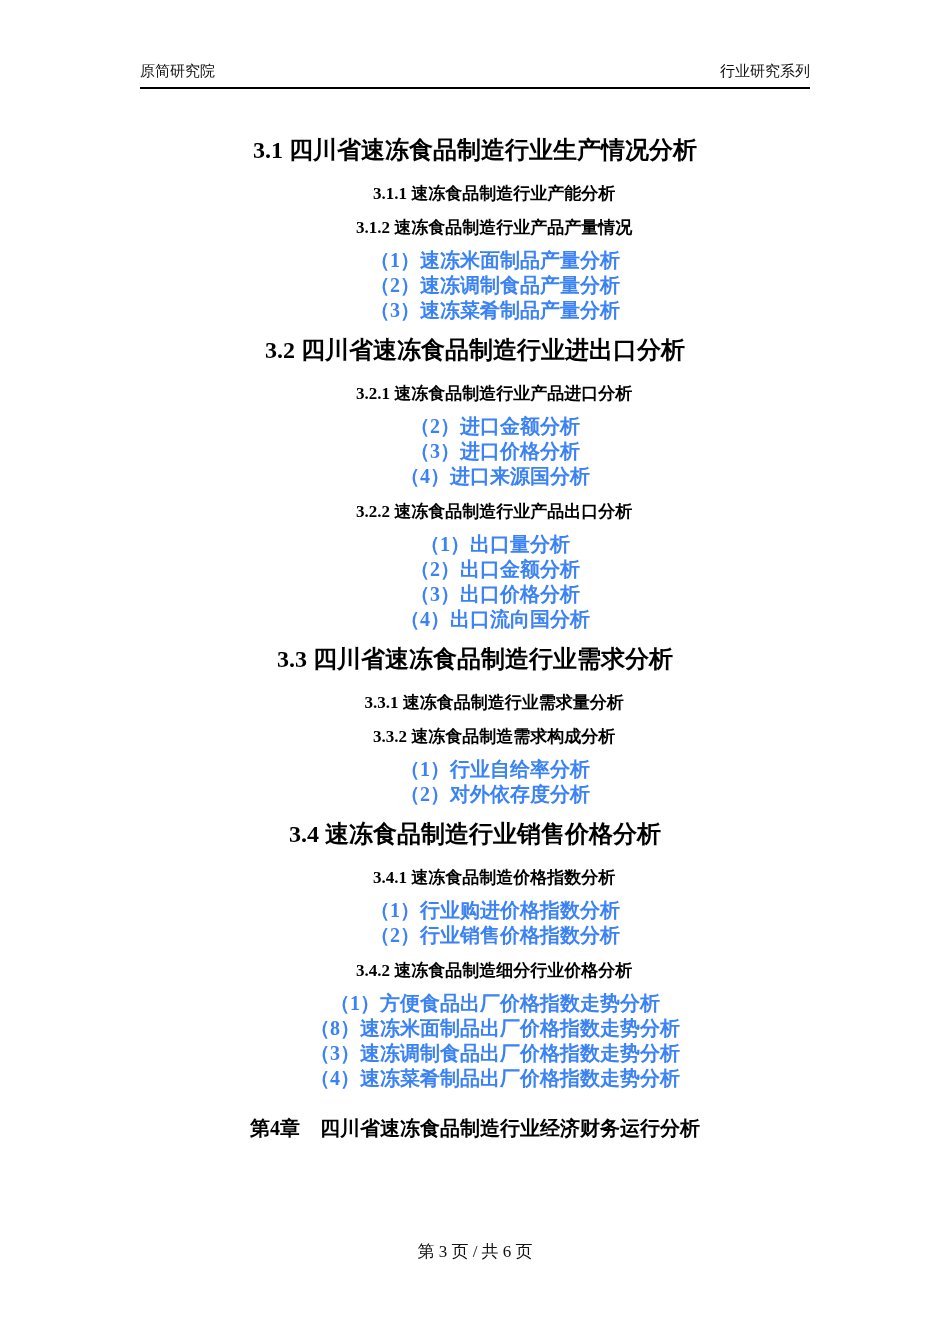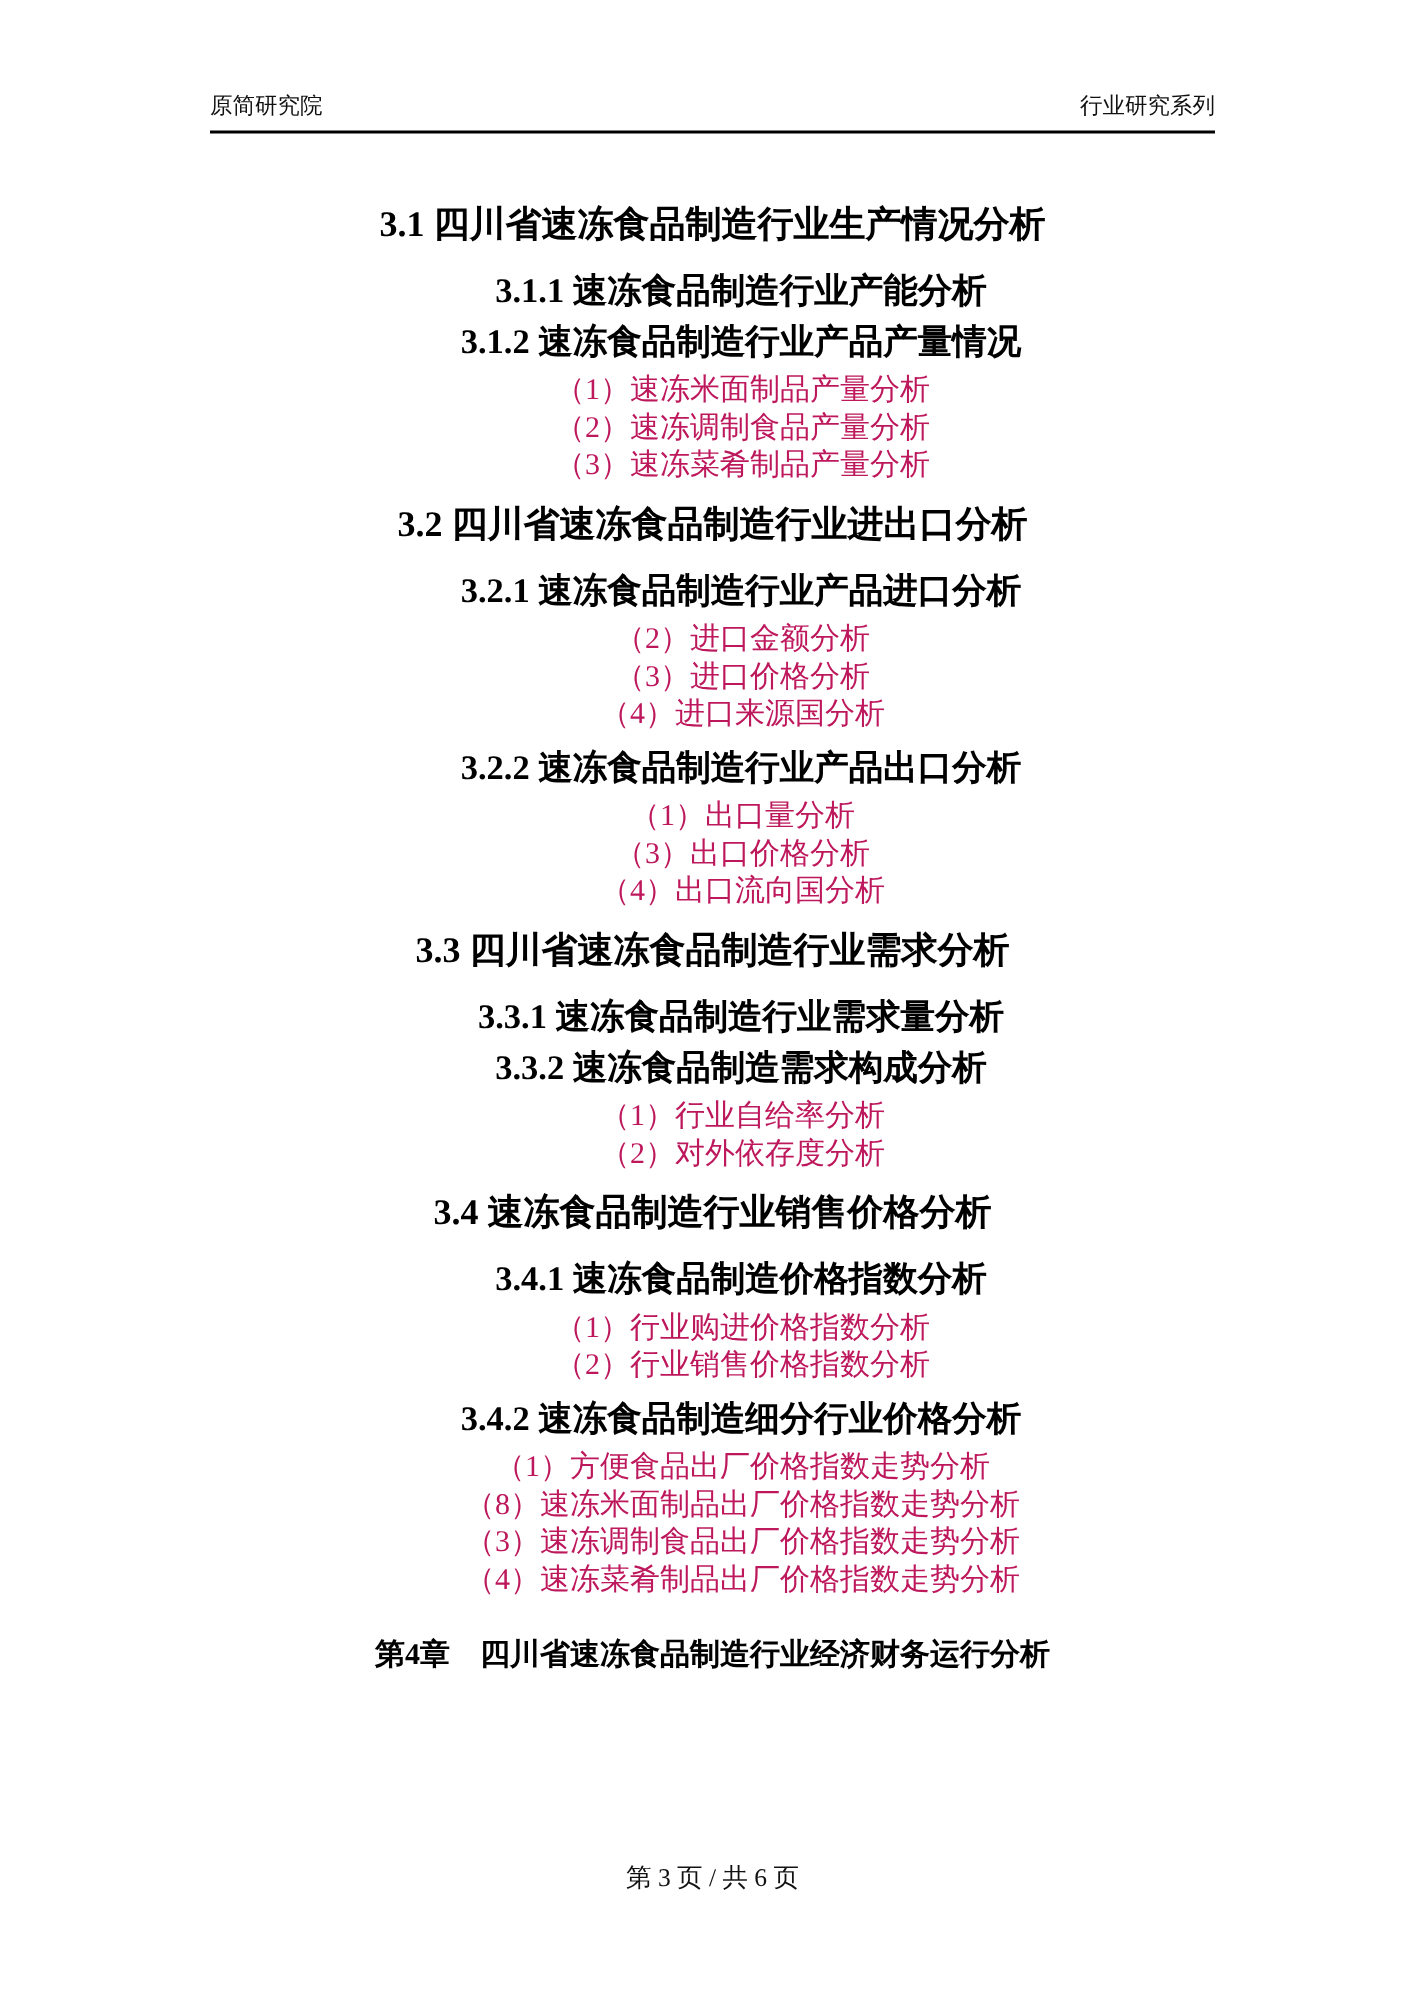--- a/index.html
+++ b/index.html
@@ -31,37 +31,37 @@
   h1, h2, h3, ul { margin: 0; padding: 0; text-align: center; }
   h2.sec {
     font-size: 24px;
     line-height: 26px;
     font-weight: 700;
     margin: 14px 0 20px 0;
     color: #000000;
   }
   h2.sec.first { margin-top: 48px; }
   h3.subsec {
-    font-size: 23px;
+    font-size: 17px;
     line-height: 22px;
     font-weight: 700;
     margin: 12px 0 9px 0;
     padding-left: 38px;
     color: #000000;
   }
   ul.items {
     list-style: none;
     margin: 0;
     padding: 0 0 0 40px;
   }
   ul.items li {
     font-size: 20px;
     line-height: 25px;
-    color: #be185d;
-    font-weight: 400;
+    color: #3b82f6;
+    font-weight: 700;
   }
   h1.chapter {
     font-size: 20px;
     line-height: 34px;
     font-weight: 700;
     text-align: center;
     margin-top: 20px;
     color: #000000;
   }
   .footer {
@@ -99,20 +99,21 @@
     <h2 class="sec">3.2 四川省速冻食品制造行业进出口分析</h2>
     <h3 class="subsec">3.2.1 速冻食品制造行业产品进口分析</h3>
     <ul class="items">
       <li>（2）进口金额分析</li>
       <li>（3）进口价格分析</li>
       <li>（4）进口来源国分析</li>
     </ul>
     <h3 class="subsec">3.2.2 速冻食品制造行业产品出口分析</h3>
     <ul class="items">
       <li>（1）出口量分析</li>
+      <li>（2）出口金额分析</li>
       <li>（3）出口价格分析</li>
       <li>（4）出口流向国分析</li>
     </ul>
 
     <h2 class="sec">3.3 四川省速冻食品制造行业需求分析</h2>
     <h3 class="subsec">3.3.1 速冻食品制造行业需求量分析</h3>
     <h3 class="subsec">3.3.2 速冻食品制造需求构成分析</h3>
     <ul class="items">
       <li>（1）行业自给率分析</li>
       <li>（2）对外依存度分析</li>

